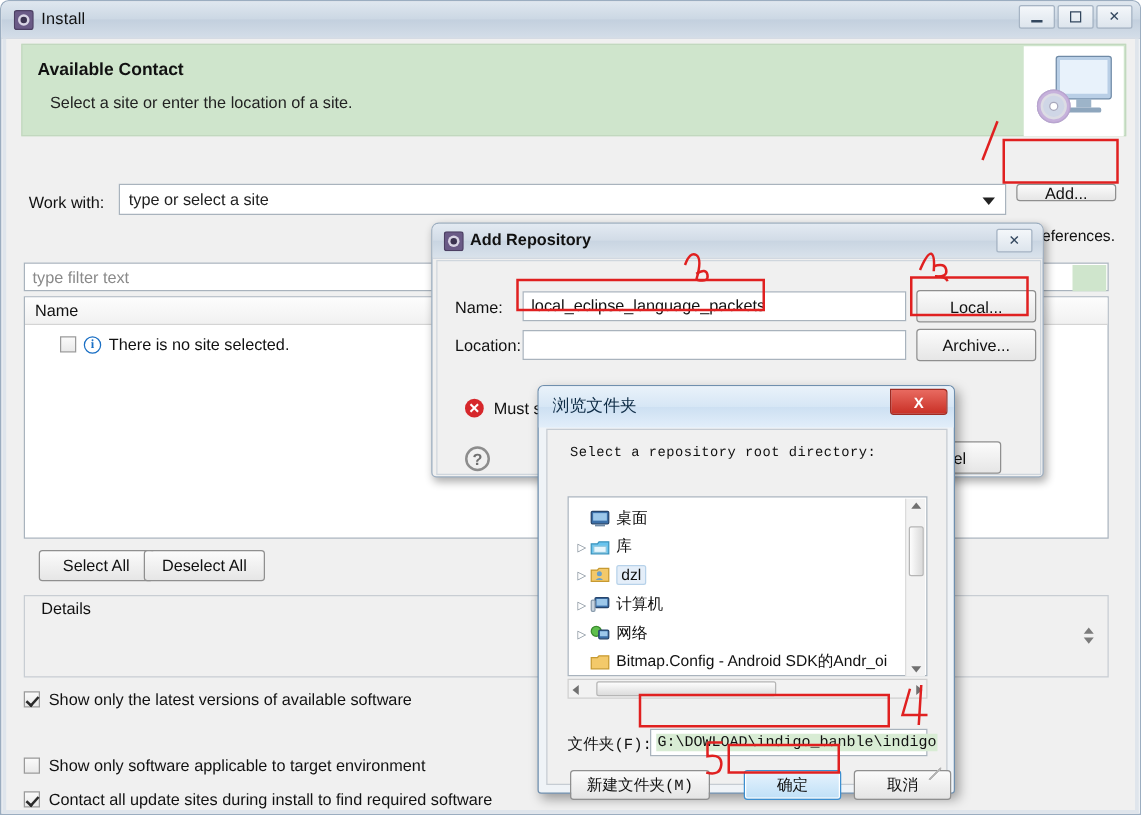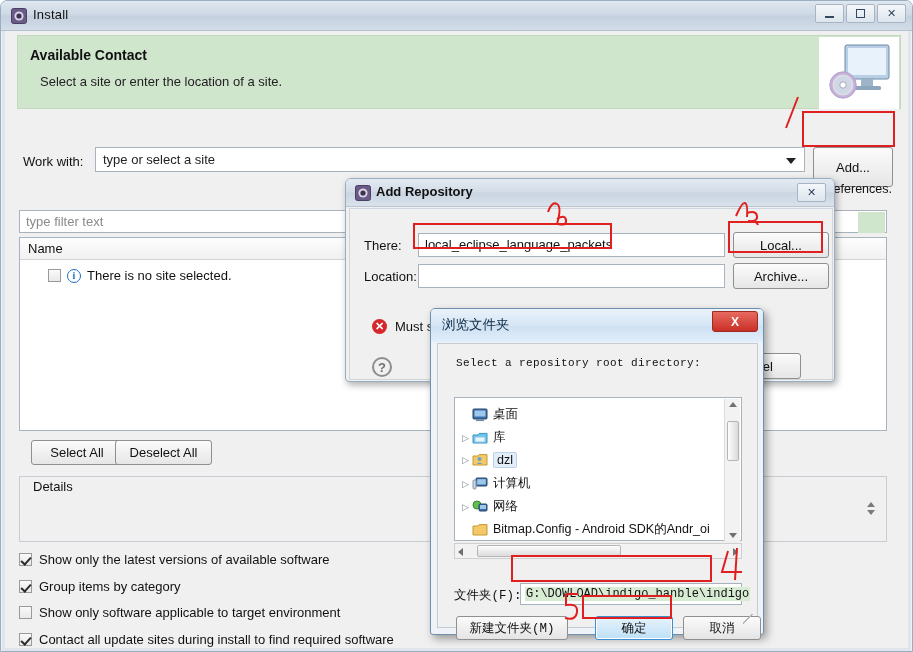--- a/index.html
+++ b/index.html
@@ -88,21 +88,21 @@
   }
   .combo .val {
     position: absolute; left: 7px; top: 4px; font-size: 13px; color: #222;
   }
   .combo .arrow {
     position: absolute; right: 8px; top: 10px;
     width: 0; height: 0; border-left: 5px solid transparent;
     border-right: 5px solid transparent; border-top: 6px solid #222;
   }
   .add-btn {
-    position: absolute; left: 808px; top: 116px; width: 80px; height: 40px;
+    position: absolute; left: 808px; top: 116px; width: 80px; height: 14px;
     background: linear-gradient(to bottom,#fbfbfb,#e6e6e6);
     border: 1px solid #8f8f8f; border-radius: 3px;
     font-size: 13px; color: #111;
     display: flex; align-items: center; justify-content: center;
   }
   .find-line {
     position: absolute; right: 16px; top: 151px;
     font-size: 12.5px; color: #111; white-space: nowrap;
   }
   .find-line a { color: #1a56c4; text-decoration: underline; }
@@ -449,24 +449,20 @@
           <span class="spin-up"></span>
             <span class="spin-dn"></span>
         </div>
       </div>
       <div class="details-legend">Details</div>
 
       <div class="opt" style="top:521px">
         <span class="cbox checked"></span>
         <span>Show only the latest versions of available software</span>
       </div>
-      <div class="opt" style="top:548px">
-        <span class="cbox checked"></span>
-        <span>Group items by category</span>
-      </div>
       <div class="opt" style="top:574px">
         <span class="cbox"></span>
         <span>Show only software applicable to target environment</span>
       </div>
       <div class="opt" style="top:601px">
         <span class="cbox checked"></span>
         <span>Contact all update sites during install to find required software</span>
       </div>
 
     </div>
@@ -479,21 +475,21 @@
         <circle cx="8" cy="8" r="4.6" fill="#d8d3e4"></circle>
         <circle cx="8" cy="8" r="2.6" fill="#3c3350"></circle>
       </svg>
       <div class="ttl">Add Repository</div>
       <div class="xbtn">
         <span>✕</span>
       </div>
     </div>
     <div class="body">
 
-      <div class="fld-label" style="left:14px; top:29px;">There:</div>
+      <div class="fld-label" style="left:14px; top:29px;">Name:</div>
       <div class="fld-input" style="left:68px; top:24px; width:307px; height:24px;">
         <span class="txt">local_eclipse_language_packets</span>
       </div>
 
       <div class="fld-label" style="left:14px; top:60px;">Location:</div>
       <div class="fld-input" style="left:68px; top:55px; width:307px; height:24px;">
         <span class="txt"></span>
       </div>
 
       <div class="side-btn" style="left:383px; top:23px;">Local...</div>

